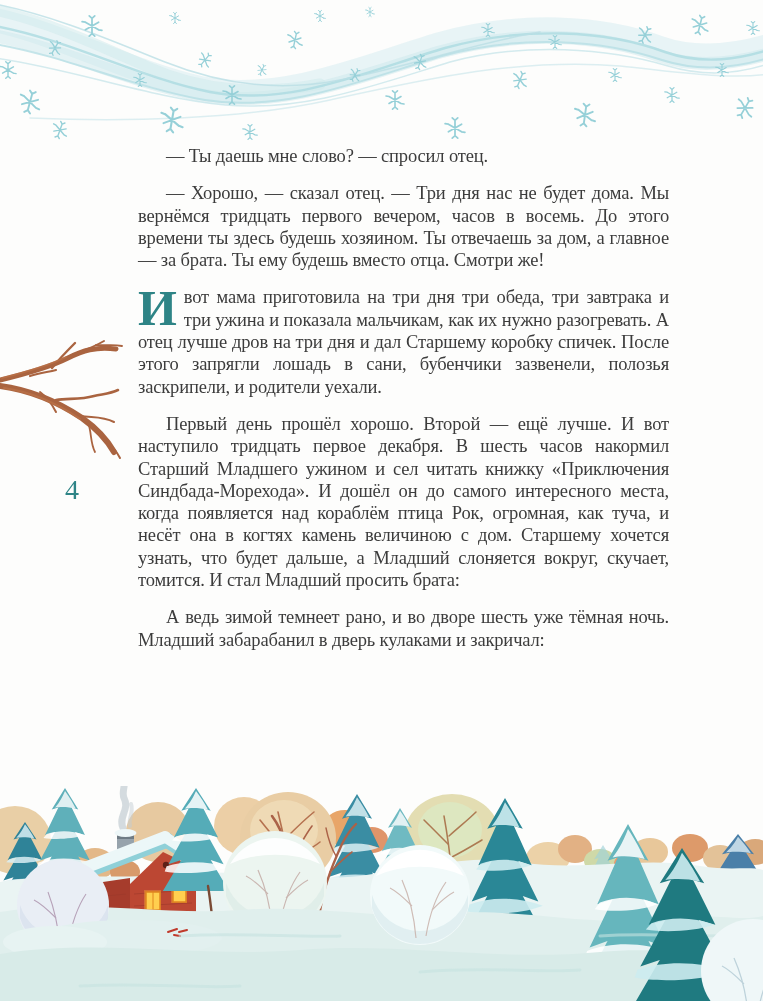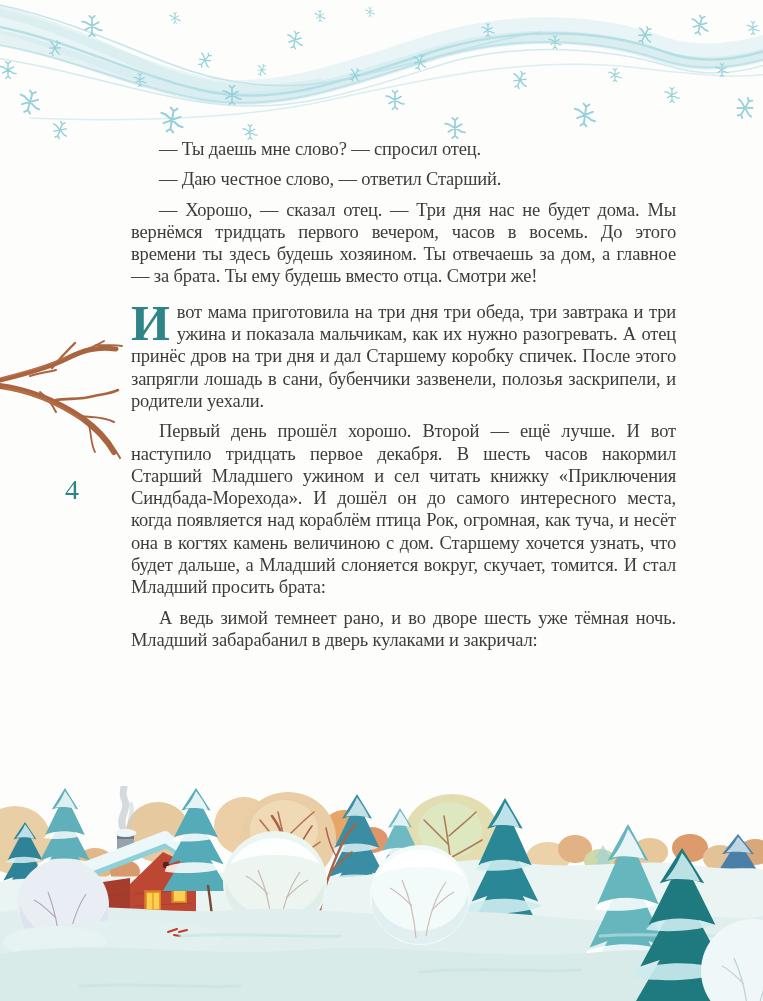--- a/index.html
+++ b/index.html
@@ -6,21 +6,21 @@
   body{width:763px;height:1001px;position:relative;overflow:hidden;
        background:#fdfdfc;font-family:"Liberation Serif","DejaVu Serif",serif;}
   .page{position:absolute;inset:0;}
   .deco-top{position:absolute;left:0;top:0;width:763px;height:142px;}
   .deco-branch{position:absolute;left:0;top:328px;width:128px;height:152px;}
   .page-number{position:absolute;left:50px;top:474px;width:44px;text-align:center;
        font-size:28px;color:#2e8486;}
   .text-block{position:absolute;left:123px;top:130px;width:561px;
        font-size:18.5px;line-height:22.3px;color:#3c3c3c;
        text-align:justify;letter-spacing:-0.15px;}
-  .text-block p{margin:8px;text-indent:28px;}
+  .text-block p{margin:15px;text-indent:28px;}
   p.p-dropcap{text-indent:0;margin-top:13px;}
   .dropcap{float:left;font-size:50px;line-height:40px;color:#2e8486;
        padding:2px 7px 0 0;font-weight:bold;}
   .scene{position:absolute;left:0;top:786px;width:763px;height:215px;}
   svg{display:block;}
 </style>
 </head>
 <body>
 
 <div class="page">
@@ -90,24 +90,23 @@
     <g fill="none" stroke="#c0764a" stroke-linecap="round" opacity="0.6">
       <path d="M2,50 C26,44 48,38 66,29" stroke-width="1.6"></path>
       <path d="M4,60 C32,64 58,76 80,91" stroke-width="1.8"></path>
     </g>
   </svg>
 
   <div class="page-number">4</div>
 
   <div class="text-block">
     <p>— Ты даешь мне слово? — спросил отец.</p>
-    <p>— Даю честное слово, — ответил Старший.</p>
     <p>— Хорошо, — сказал отец. — Три дня нас не будет дома. Мы вернёмся тридцать первого вечером, часов в восемь. До этого времени ты здесь будешь хозяином. Ты отвечаешь за дом, а главное — за брата. Ты ему будешь вместо отца. Смотри же!</p>
     <p class="p-dropcap">
-      <span class="dropcap">И</span><span>вот мама приготовила на три дня три обеда, три завтрака и три ужина и показала мальчикам, как их нужно разогревать. А отец принёс дров на три дня и дал Старшему коробку спичек. После этого запрягли лошадь в сани, бубенчики зазвенели, полозья заскрипели, и родители уехали.</span>
+      <span class="dropcap">И</span><span>вот мама приготовила на три дня три обеда, три завтрака и три ужина и показала мальчикам, как их нужно разогревать. А отец лучше дров на три дня и дал Старшему коробку спичек. После этого запрягли лошадь в сани, бубенчики зазвенели, полозья заскрипели, и родители уехали.</span>
     </p>
     <p>Первый день прошёл хорошо. Второй — ещё лучше. И вот наступило тридцать первое декабря. В шесть часов накормил Старший Младшего ужином и сел читать книжку «Приключения Синдбада-Морехода». И дошёл он до самого интересного места, когда появляется над кораблём птица Рок, огромная, как туча, и несёт она в когтях камень величиною с дом. Старшему хочется узнать, что будет дальше, а Младший слоняется вокруг, скучает, томится. И стал Младший просить брата:</p>
     <p>А ведь зимой темнеет рано, и во дворе шесть уже тёмная ночь. Младший забарабанил в дверь кулаками и закричал:</p>
   </div>
 
   <svg class="scene" viewBox="0 0 763 215" aria-hidden="true">
     <defs>
       <path id="fir" d="M0,0 L16,22 L8,20 L24,48 L12,45 L30,74 L16,70 L36,100 L-36,100 L-16,70 L-30,74 L-12,45 L-24,48 L-8,20 L-16,22 Z"></path>
       <path id="firsnow" d="M0,3 C6,10 10,16 13,21 C4,19 -6,19 -12,20 C-6,14 -3,9 0,3 Z M-22,47 C-8,43 8,43 23,48 C10,52 -12,53 -26,51 Z M-32,76 C-12,70 14,71 34,77 C16,83 -18,84 -34,81 Z"></path>
     </defs>

